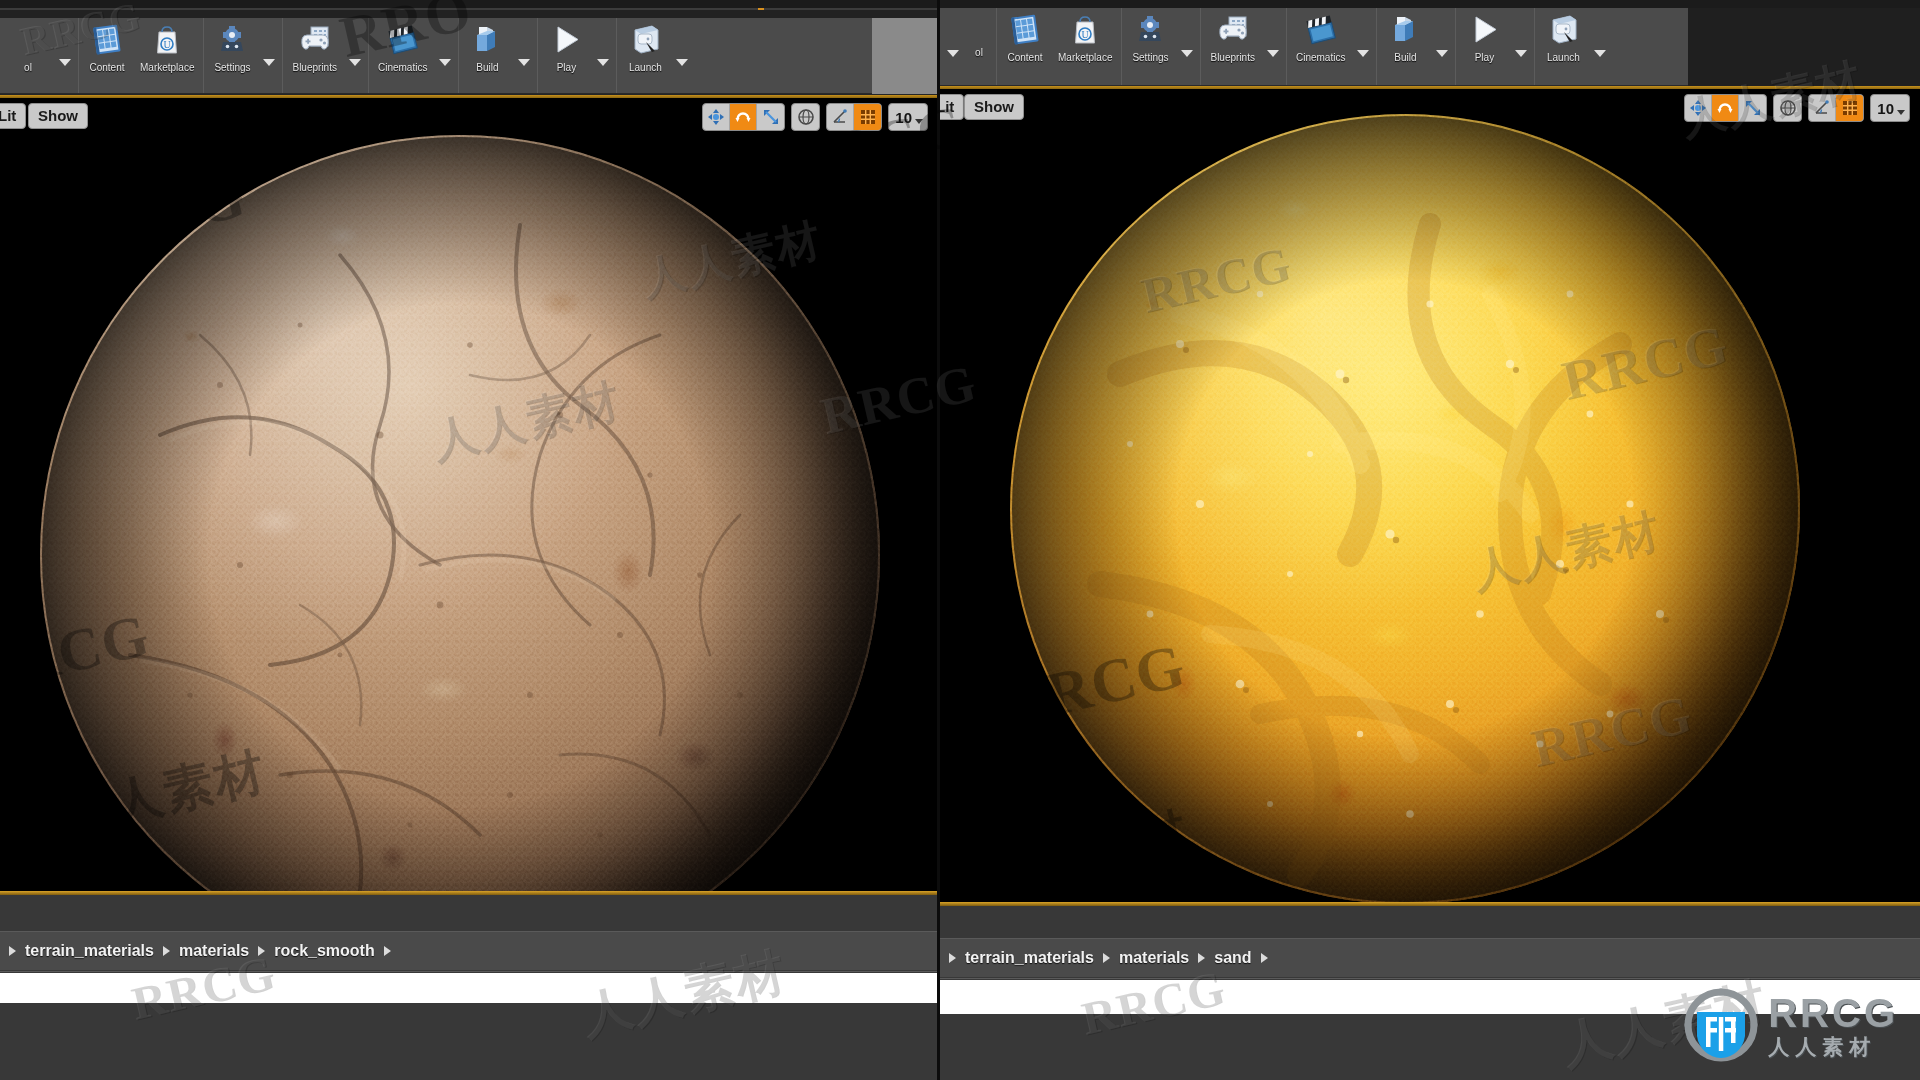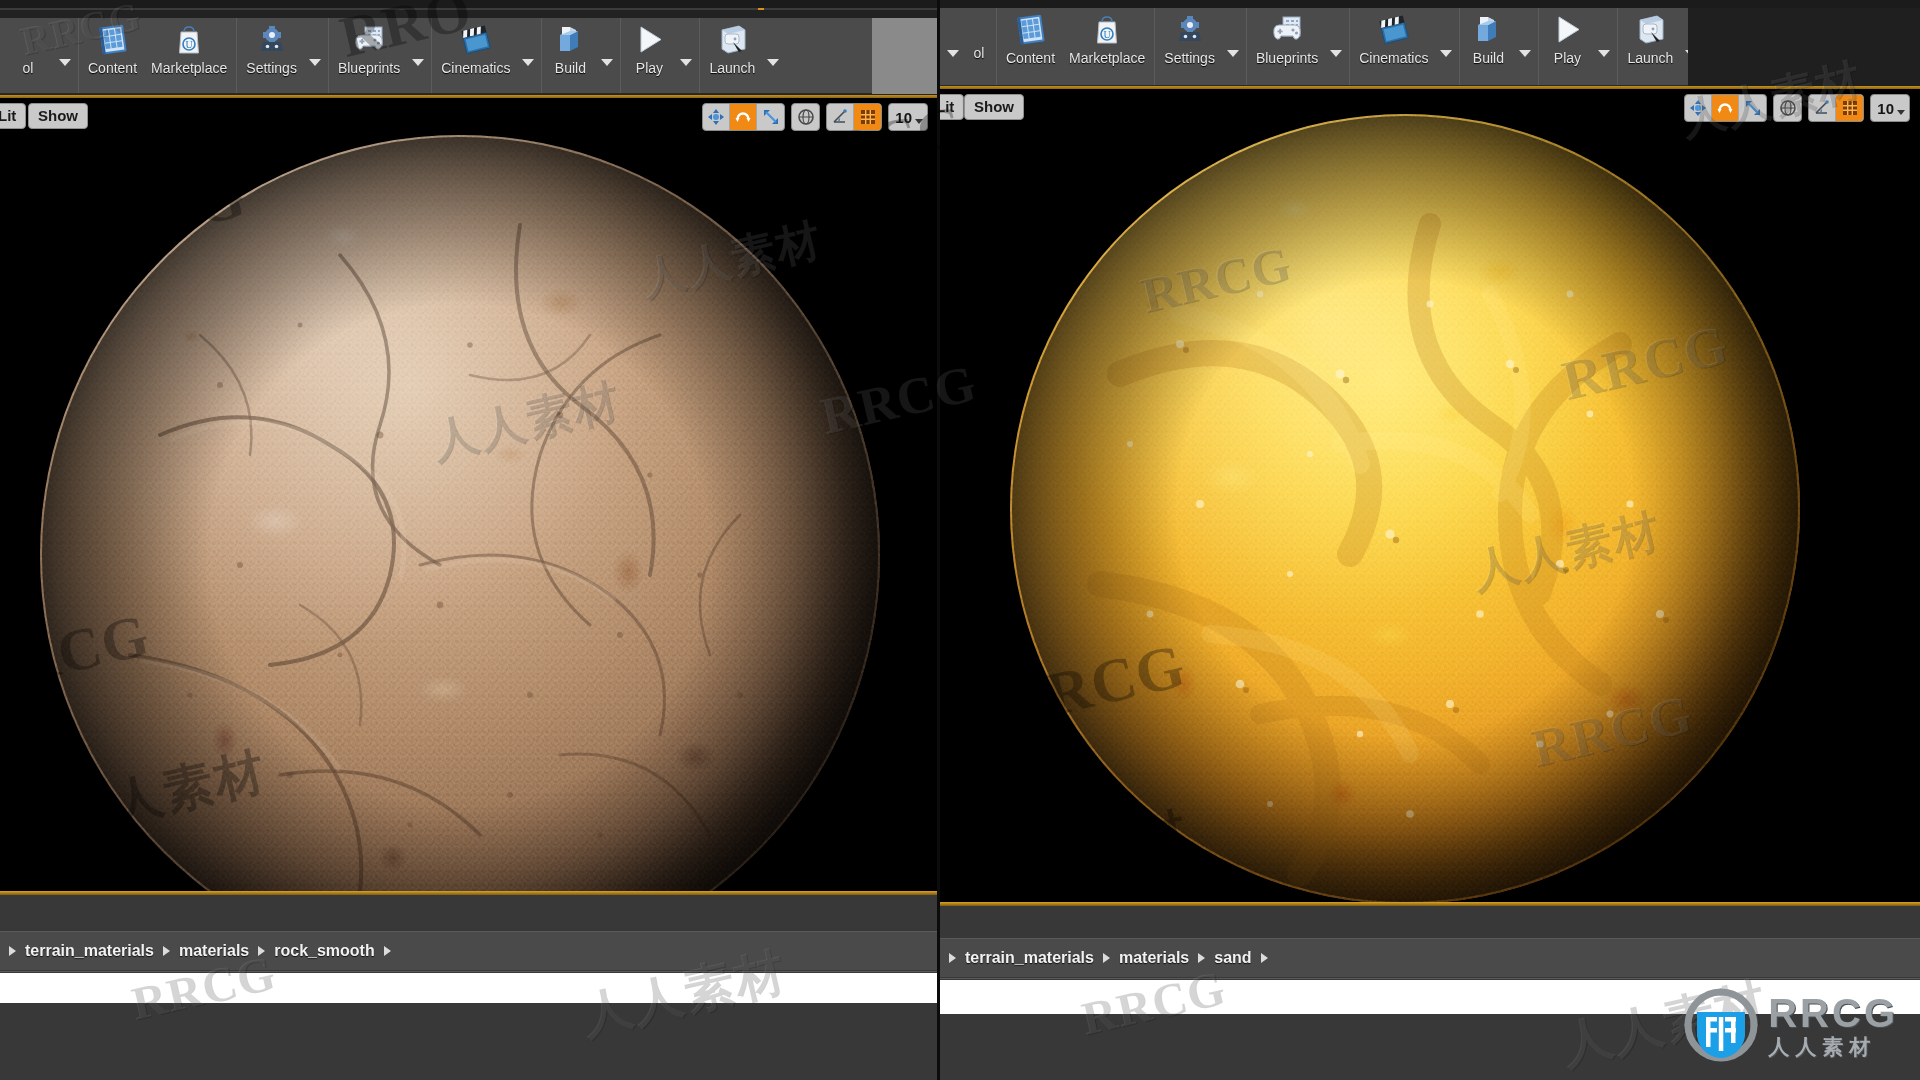--- a/index.html
+++ b/index.html
@@ -21,21 +21,21 @@
   
   .toolbar { position:absolute; background:#4b4b4b;
      border-bottom:1px solid #2a2a2a; display:flex; align-items:stretch; }
   .tb-inner { display:flex; align-items:stretch; height:100%; }
   .tb-group { display:flex; align-items:stretch; border-right:1px solid #5c5c5c;
      padding:0 2px; }
   .tb-group:last-child { border-right:none; }
   .tb-item { display:flex; flex-direction:column; align-items:center;
      justify-content:flex-start; padding:3px 7px 2px 7px; min-width:30px; cursor:default; }
   .tb-ico { width:38px; height:38px; position:relative; display:block; }
-  .tb-lbl { color:#e6e6e6; font-size:14px; line-height:16px; margin-top:1px;
+  .tb-lbl { color:#e6e6e6; font-size:10px; line-height:16px; margin-top:1px;
      white-space:nowrap; text-shadow:0 1px 1px #000; }
   .tb-arrow { display:flex; align-items:center; padding:0 5px; cursor:default; }
   .tb-arrow i { display:block; width:0;height:0; border-left:6px solid transparent;
      border-right:6px solid transparent; border-top:7px solid #e3e3e3; margin-top:14px; }
 
   
   .viewport { position:absolute; background:#000; overflow:hidden; }
   .vp-goldtop { position:absolute; left:0; right:0; top:0; height:3px;
      background:linear-gradient(to bottom,#c8921c,#8a6512); }
   .vp-goldbot { position:absolute; left:0; right:0; bottom:0; height:4px;

